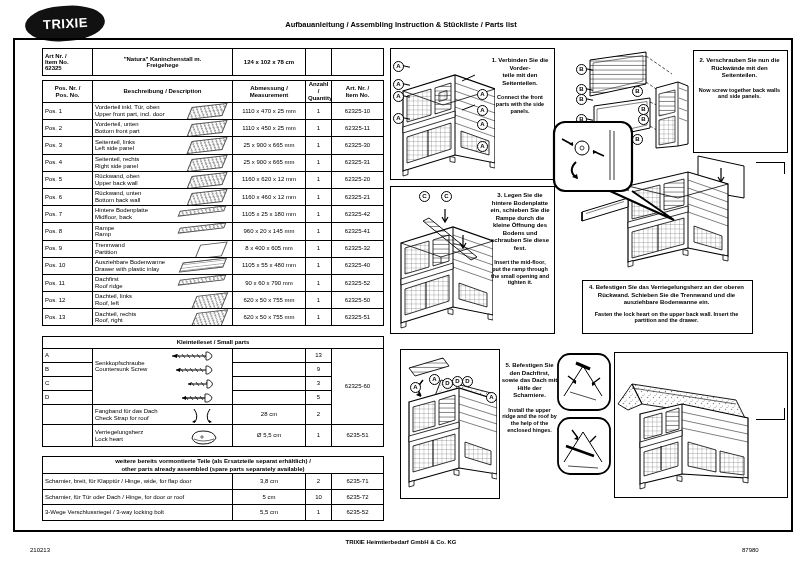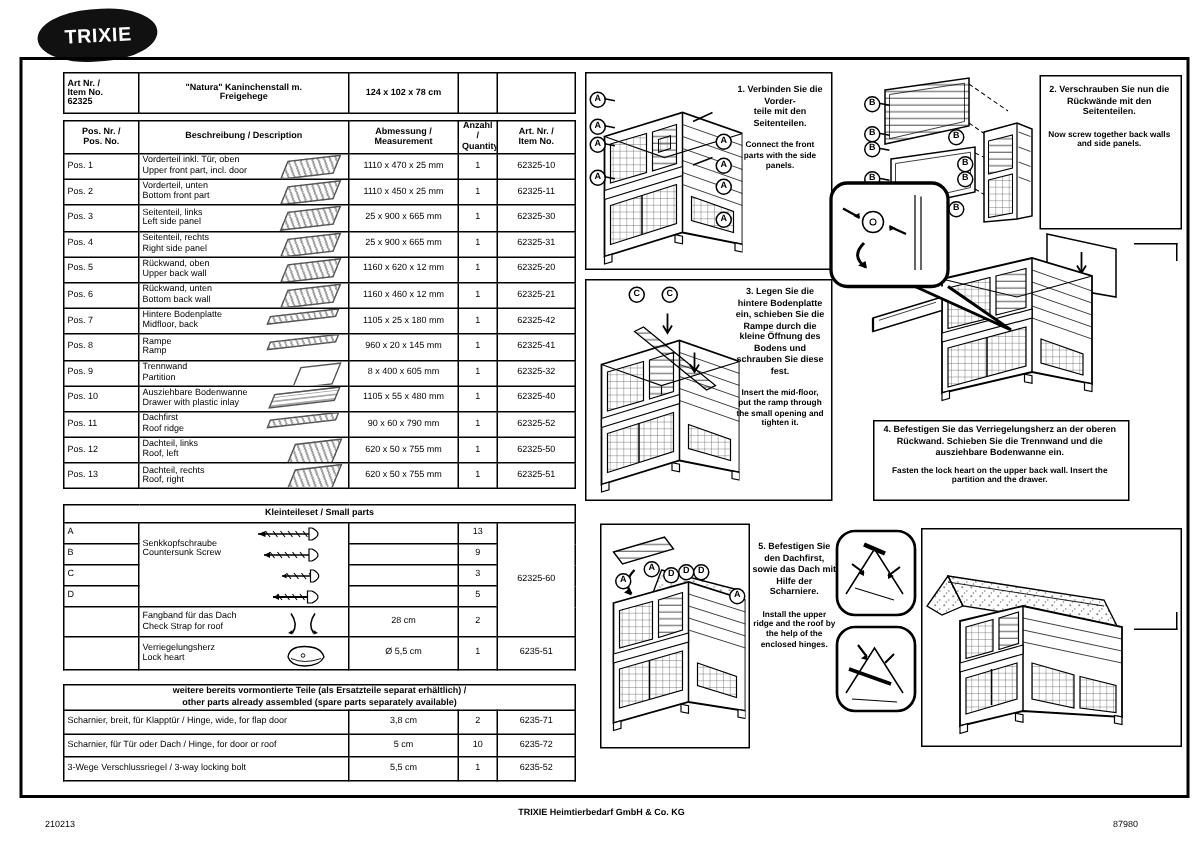--- a/index.html
+++ b/index.html
@@ -108,20 +108,21 @@
         <circle cx="3" cy="5.4" r="0.5" fill="#777"></circle>
     </pattern>
   </defs>
 </svg>
 
 <div id="page">
 
   <div class="abs" id="logo">
     <span>TRIXIE</span>
   </div>
+  <div class="abs" id="doc-title">Aufbauanleitung / Assembling Instruction &amp; Stückliste / Parts list</div>
   <div class="abs" id="page-border"></div>
 
   <table class="grid" id="tbl-product">
     <colgroup>
         <col style="width:50px">
         <col style="width:140px">
         <col style="width:73px">
         <col style="width:26px">
         <col style="width:52px">
       </colgroup>

